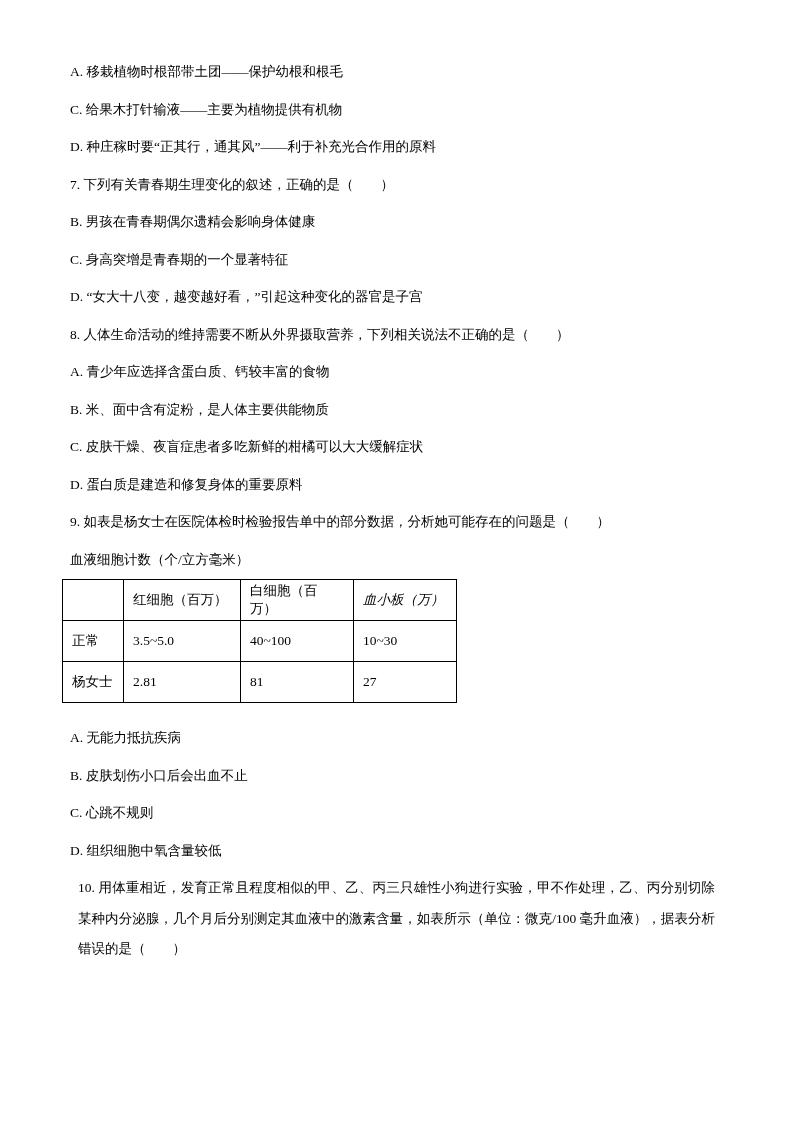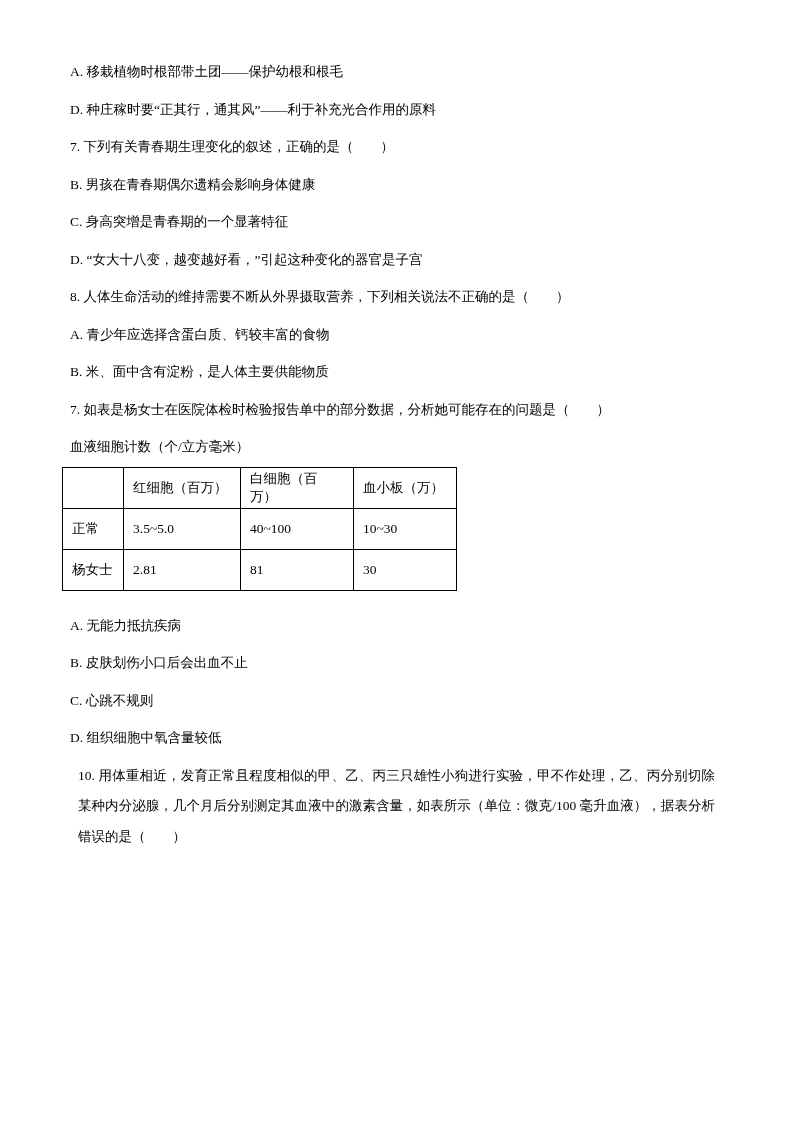--- a/index.html
+++ b/index.html
@@ -46,65 +46,68 @@
     font-size: 13.5px;
     line-height: 18px;
     background: #ffffff;
   }
   table.hormone-table td {
     height: 36px;
   }
   .t1-c0 { width: 42px; }
   .t1-c1 { width: 98px; }
   .t1-c2 { width: 94px; margin-top: 24px; }
-  .t1-c3 { width: 84px; }
+  .t1-c3 { width: 84px; font-style: italic; }
   .t2-c0 { width: 70px; }
   .t2-c1 { width: 14px; }
   .t2-c2 { width: 16px; }
   .t2-c3 { width: 26px; }
 </style>
 </head>
 <body>
 
 <div class="page">
 
   <p class="line">A.  移栽植物时根部带土团——保护幼根和根毛</p>
+  <p class="line">C.  给果木打针输液――主要为植物提供有机物</p>
   <p class="line">D.  种庄稼时要“正其行，通其风”——利于补充光合作用的原料</p>
 
   <p class="line">7. 下列有关青春期生理变化的叙述，正确的是（　　）</p>
   <p class="line">B.  男孩在青春期偶尔遗精会影响身体健康</p>
   <p class="line">C.  身高突增是青春期的一个显著特征</p>
   <p class="line">D.  “女大十八变，越变越好看，”引起这种变化的器官是子宫</p>
 
   <p class="line">8. 人体生命活动的维持需要不断从外界摄取营养，下列相关说法不正确的是（　　）</p>
   <p class="line">A.  青少年应选择含蛋白质、钙较丰富的食物</p>
   <p class="line">B.  米、面中含有淀粉，是人体主要供能物质</p>
+  <p class="line">C.  皮肤干燥、夜盲症患者多吃新鲜的柑橘可以大大缓解症状</p>
+  <p class="line">D.  蛋白质是建造和修复身体的重要原料</p>
 
-  <p class="line">7. 如表是杨女士在医院体检时检验报告单中的部分数据，分析她可能存在的问题是（　　）</p>
+  <p class="line">9. 如表是杨女士在医院体检时检验报告单中的部分数据，分析她可能存在的问题是（　　）</p>
   <p class="caption">血液细胞计数（个/立方毫米）</p>
 
   <table class="data-table">
     <tbody>
       <tr>
         <td class="t1-c0"></td>
         <td class="t1-c1">红细胞（百万）</td>
         <td class="t1-c2">白细胞（百万）</td>
         <td class="t1-c3">血小板（万）</td>
       </tr>
       <tr>
         <td>正常</td>
         <td>3.5~5.0</td>
         <td>40~100</td>
         <td>10~30</td>
       </tr>
       <tr>
         <td>杨女士</td>
         <td>2.81</td>
         <td>81</td>
-        <td>30</td>
+        <td>27</td>
       </tr>
     </tbody>
   </table>
 
   <p class="line">A.  无能力抵抗疾病</p>
   <p class="line">B.  皮肤划伤小口后会出血不止</p>
   <p class="line">C.  心跳不规则</p>
   <p class="line">D.  组织细胞中氧含量较低</p>
 
   <p class="para">10. 用体重相近，发育正常且程度相似的甲、乙、丙三只雄性小狗进行实验，甲不作处理，乙、丙分别切除某种内分泌腺，几个月后分别测定其血液中的激素含量，如表所示（单位：微克/100 毫升血液），据表分析错误的是（　　）</p>

